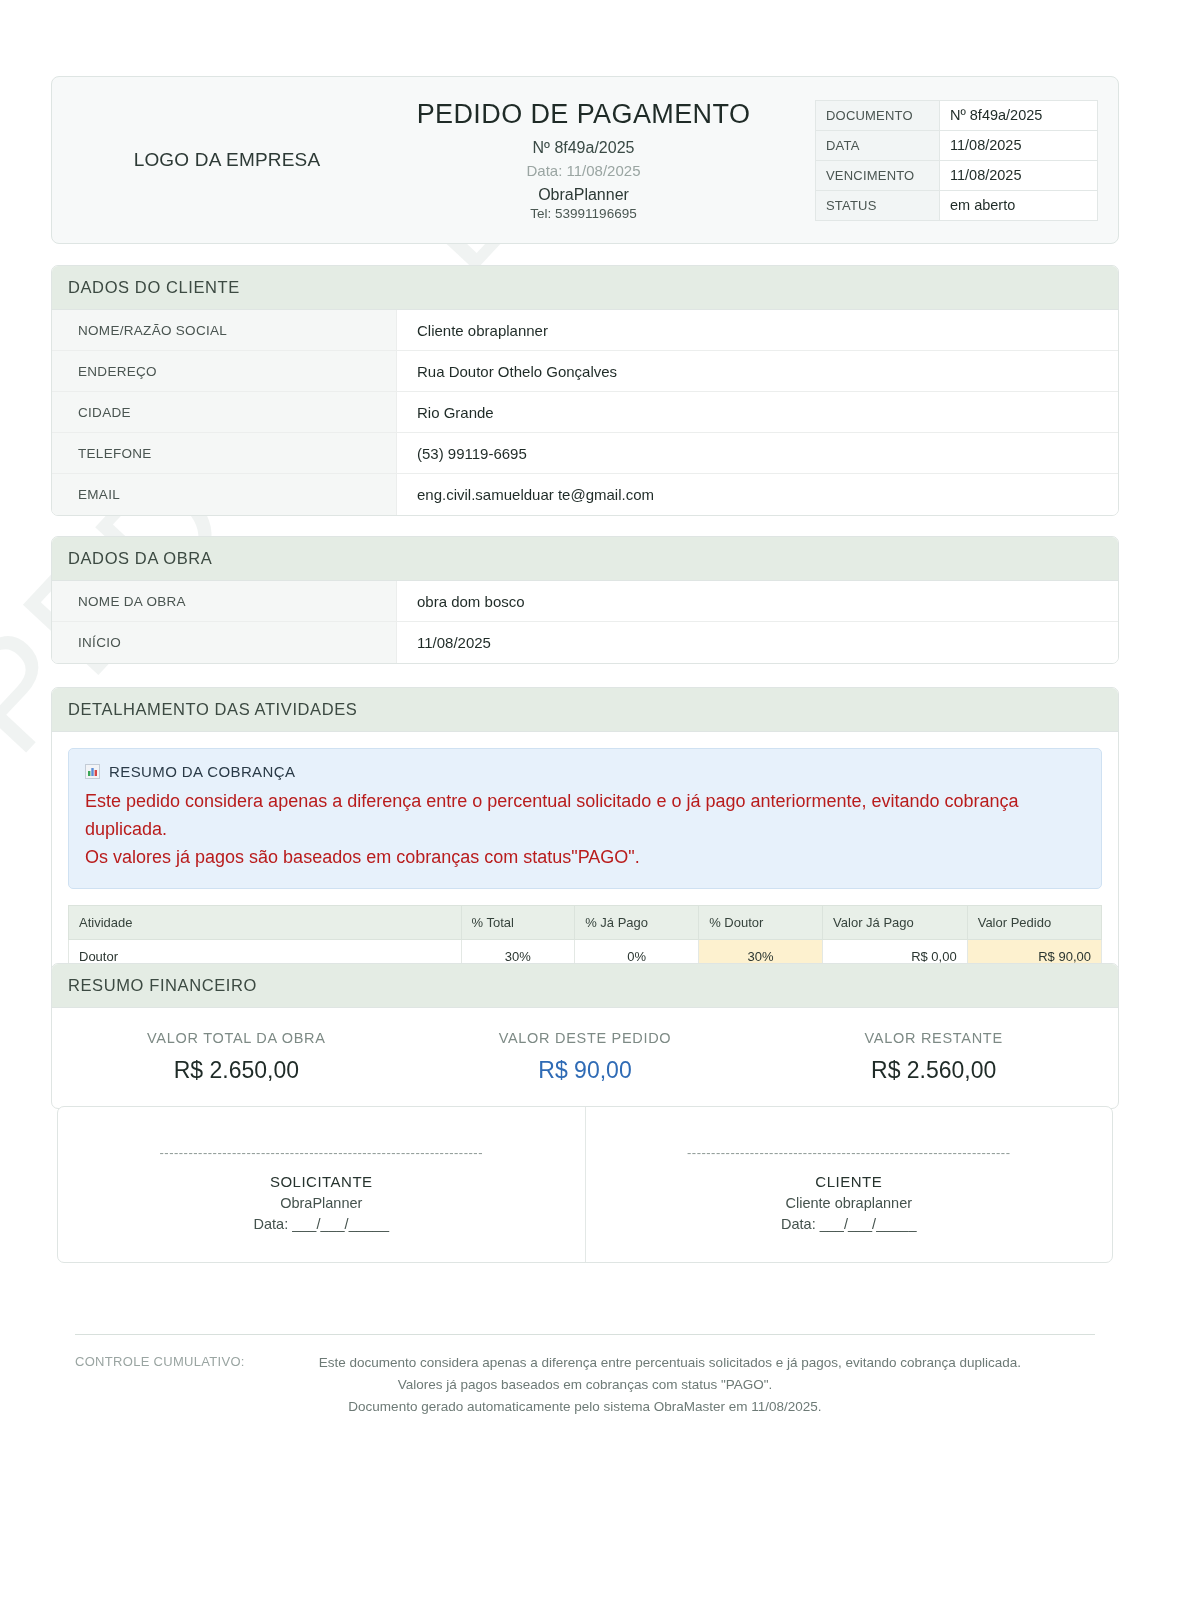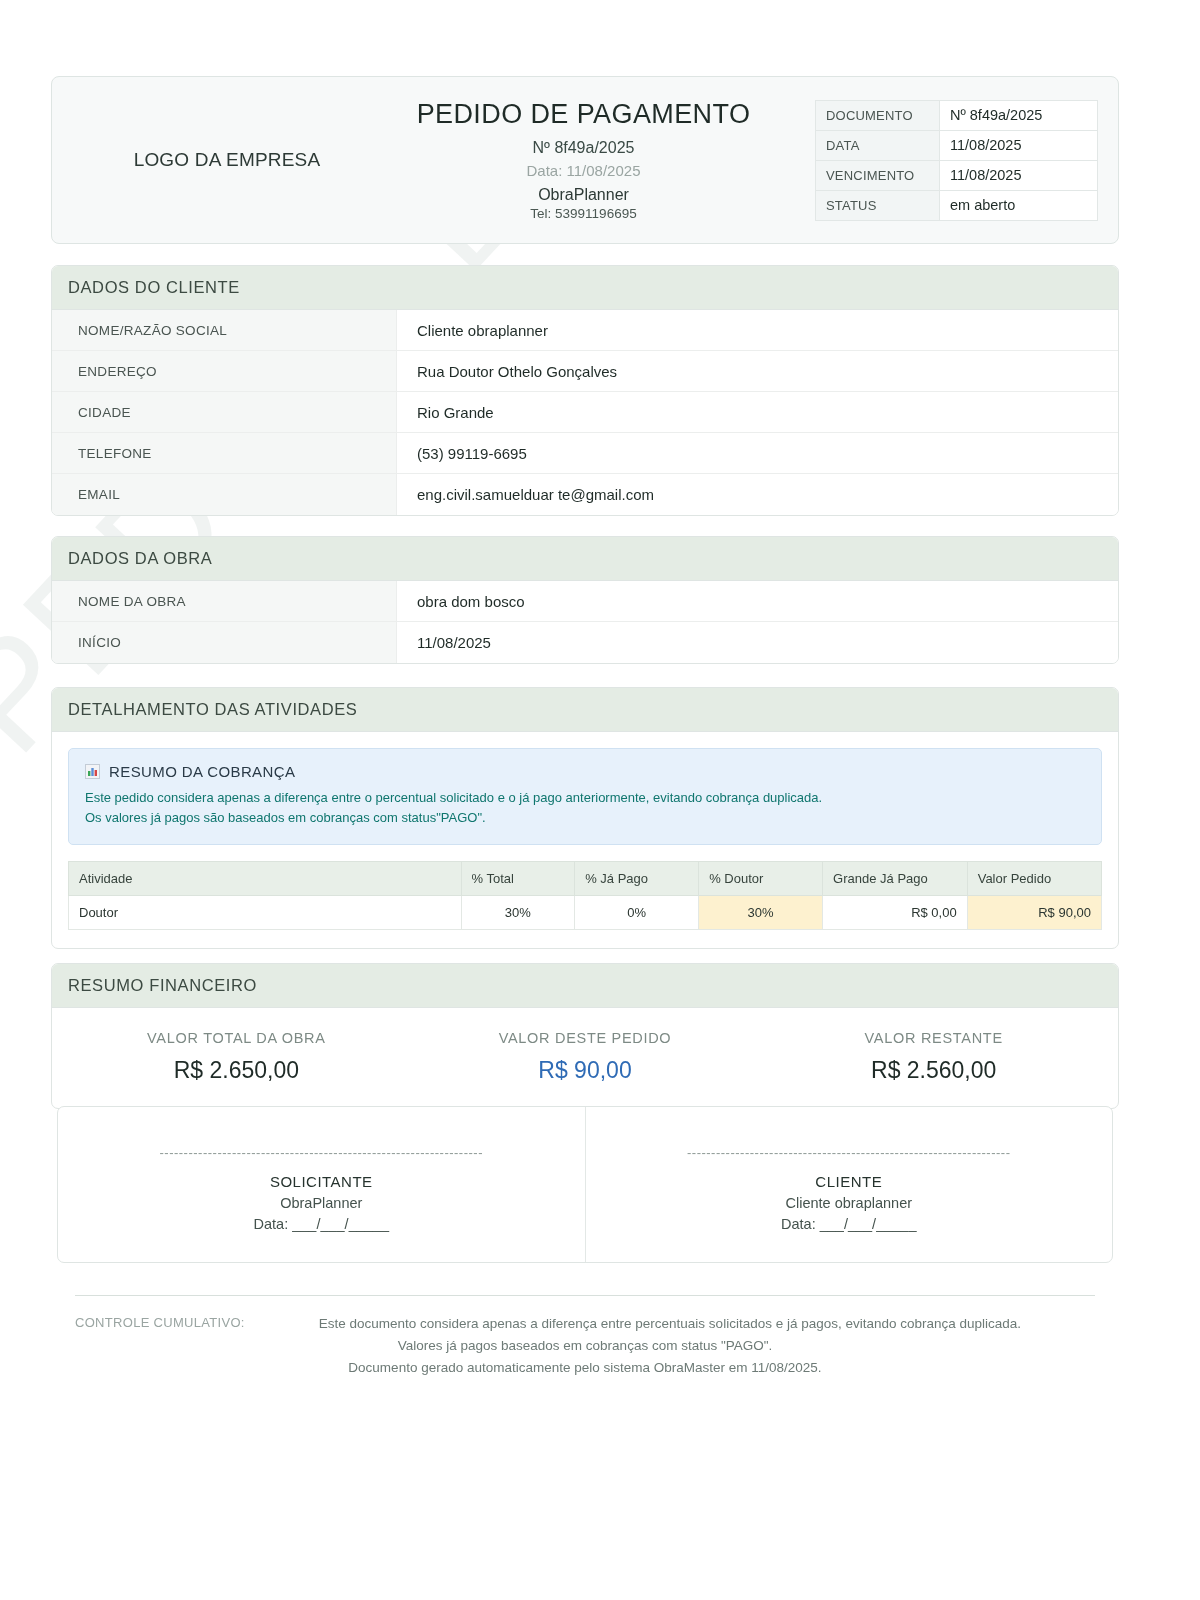--- a/index.html
+++ b/index.html
@@ -186,23 +186,23 @@
     display: flex;
     align-items: center;
     gap: 9px;
     font-size: 15px;
     color: #2a3a47;
     letter-spacing: 0.4px;
     margin-bottom: 8px;
   }
   .chart-icon { display: inline-block; width: 15px; height: 15px; }
   .callout-body {
-    font-size: 13px;
+    font-size: 18px;
     line-height: 1.55;
-    color: #0f766e;
+    color: #b91c1c;
   }
 
   
   .act-wrap { margin: 16px 16px 18px 16px; }
   table.act {
     width: 100%;
     border-collapse: collapse;
     font-size: 13px;
   }
   table.act th {
@@ -399,21 +399,21 @@
       </div>
 
       <div class="act-wrap">
         <table class="act">
           <thead>
             <tr>
               <th style="width:38%;">Atividade</th>
               <th style="width:11%;" class="c-center">% Total</th>
               <th style="width:12%;" class="c-center">% Já Pago</th>
               <th style="width:12%;" class="c-center">% Doutor</th>
-              <th style="width:14%;">Grande Já Pago</th>
+              <th style="width:14%;">Valor Já Pago</th>
               <th style="width:14%;">Valor Pedido</th>
             </tr>
           </thead>
           <tbody>
             <tr>
               <td>Doutor</td>
               <td class="c-center">30%</td>
               <td class="c-center">0%</td>
               <td class="c-center hl">30%</td>
               <td class="c-right">R$ 0,00</td>
@@ -450,21 +450,21 @@
         <div class="sign-date">Data: ___/___/_____</div>
       </div>
       <div class="sign-col">
         <div class="sign-line">-------------------------------------------------------------------</div>
         <div class="sign-role">CLIENTE</div>
         <div class="sign-name">Cliente obraplanner</div>
         <div class="sign-date">Data: ___/___/_____</div>
       </div>
     </div>
 
-    <div class="footer" style="top:1295px;">
+    <div class="footer" style="top:1334px;">
       <div class="footer-kicker">CONTROLE CUMULATIVO:</div>
       <div class="footer-lines">
         <div>Este documento considera apenas a diferença entre percentuais solicitados e já pagos, evitando cobrança duplicada.</div>
         <div>Valores já pagos baseados em cobranças com status "PAGO".</div>
         <div>Documento gerado automaticamente pelo sistema ObraMaster em 11/08/2025.</div>
       </div>
     </div>
 
   </div>
 </div>

